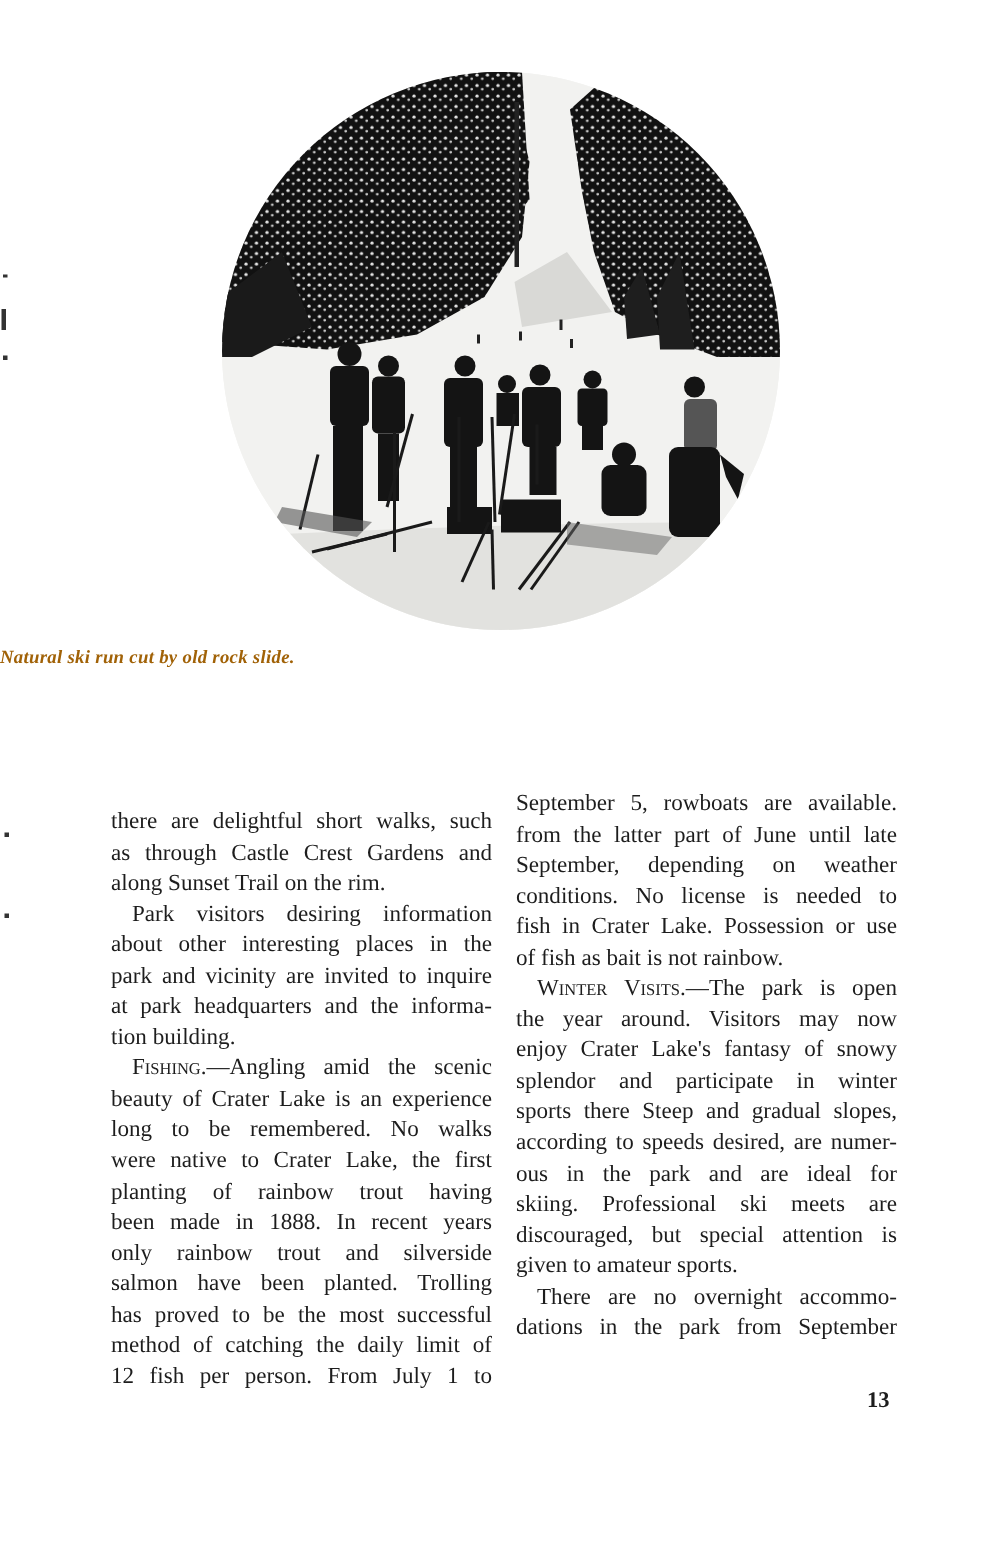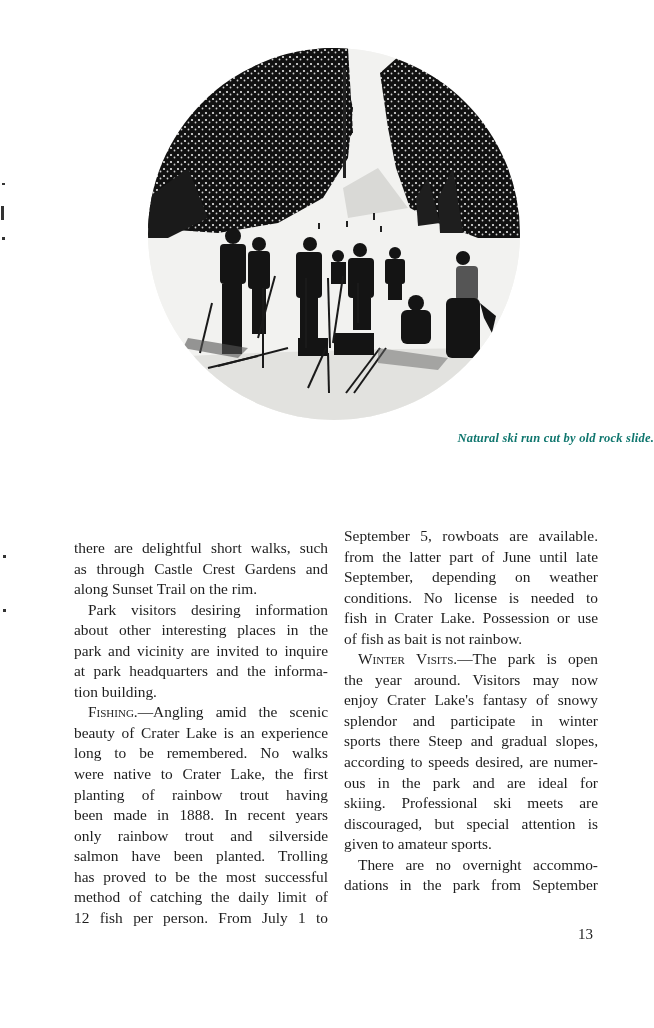--- a/index.html
+++ b/index.html
@@ -7,35 +7,35 @@
     width: 654px; height: 1028px; background: #ffffff; position: relative; overflow: hidden;
     font-family: "Liberation Serif", "DejaVu Serif", serif; color: #1c1c1c;
   }
   .margin-mark { position: absolute; background: #333; }
   .photo-wrap {
     position: absolute; left: 148px; top: 48px; width: 372px; height: 372px;
     border-radius: 50%; overflow: hidden; background: #f4f4f2;
   }
   .photo-wrap svg { display: block; width: 372px; height: 372px; }
   .caption {
-    position: absolute; left: 0; width: 654px; top: 431px; text-align: right;
-    font-style: italic; font-weight: bold; font-size: 12.5px; letter-spacing: 0.2px; color: #0f766e;
+    position: absolute; left: 0; width: 654px; top: 431px; text-align: left;
+    font-style: italic; font-weight: bold; font-size: 12.5px; letter-spacing: 0.2px; color: #a16207;
   }
   .col {
     position: absolute; top: 526px; width: 254px;
     font-size: 15.4px; line-height: 20.55px; color: #1d1d1d;
   }
   .col.left { left: 74px; margin-top: 12px; }
   .col.right { left: 344px; }
   .line { display: block; height: 20.55px; white-space: nowrap; text-align: justify; text-align-last: justify; }
   .line.last { text-align-last: left; }
   .line.indent { padding-left: 14px; }
   .sc { font-variant: small-caps; }
   .page-number {
-    position: absolute; left: 578px; top: 926px; font-size: 15px; font-weight: normal; color: #1d1d1d;
+    position: absolute; left: 578px; top: 926px; font-size: 15px; font-weight: bold; color: #1d1d1d;
   }
 </style>
 </head>
 <body>
 
 <div class="margin-mark" style="left:2px;top:183px;width:3px;height:2px;"></div>
 <div class="margin-mark" style="left:1px;top:206px;width:3px;height:14px;"></div>
 <div class="margin-mark" style="left:2px;top:237px;width:3px;height:3px;"></div>
 <div class="margin-mark" style="left:3px;top:555px;width:3px;height:3px;"></div>
 <div class="margin-mark" style="left:3px;top:609px;width:3px;height:3px;"></div>

